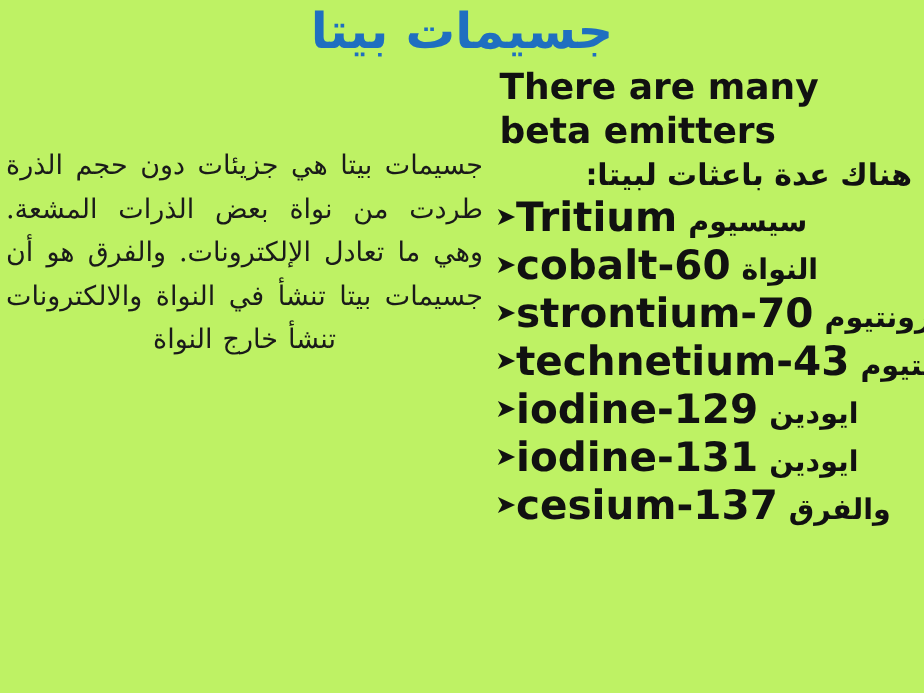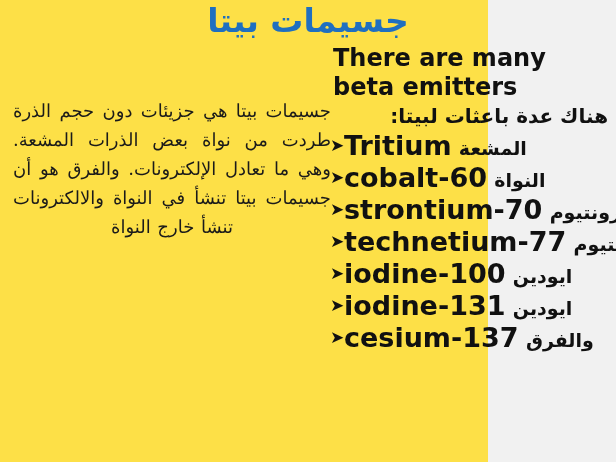--- a/index.html
+++ b/index.html
@@ -13,23 +13,23 @@
     background: #f1f1f1;
     font-family: "Liberation Sans", sans-serif;
     overflow: hidden;
     position: relative;
     -webkit-font-smoothing: antialiased;
   }
 
   #slide {
     position: absolute;
     inset: 0;
-    width: 488px;
+    width: 616px;
     height: 462px;
-    background: #fde047;
+    background: #bef264;
   }
 
   
   #slide-title {
     position: absolute;
     left: 0;
     top: 0px;
     width: 616px;
     text-align: center;
     color: #1f6fc0;
@@ -39,21 +39,21 @@
     line-height: 42px;
     direction: rtl;
     unicode-bidi: embed;
     white-space: nowrap;
     letter-spacing: 0px;
   }
 
   
   #left-column {
     position: absolute;
-    left: 13px;
+    left: 4px;
     top: 96px;
     width: 318px;
     direction: rtl;
     unicode-bidi: embed;
     text-align: justify;
     text-align-last: center;
     color: #1a1a1a;
     font-family: "DejaVu Serif", "Liberation Serif", serif;
     font-size: 18px;
     line-height: 29px;
@@ -148,24 +148,24 @@
 
   <div id="left-column">جسيمات بيتا هي جزيئات دون حجم الذرة طردت من نواة بعض الذرات المشعة. وهي ما تعادل الإلكترونات. والفرق هو أن جسيمات بيتا تنشأ في النواة والالكترونات تنشأ خارج النواة</div>
 
   <div id="right-column">
 
     <div id="right-heading">There are many beta emitters</div>
 
     <div id="right-subheading">هناك عدة باعثات لبيتا:</div>
 
     <div id="emitter-list">
-        <div class="emitter-item"><span class="bullet-arrow">➤</span><span class="emitter-latin">Tritium</span> <span class="emitter-arabic">المشعة</span></div>
+        <div class="emitter-item"><span class="bullet-arrow">➤</span><span class="emitter-latin">Tritium</span> <span class="emitter-arabic">سيسيوم</span></div>
         <div class="emitter-item"><span class="bullet-arrow">➤</span><span class="emitter-latin">cobalt-60</span> <span class="emitter-arabic">النواة</span></div>
         <div class="emitter-item"><span class="bullet-arrow">➤</span><span class="emitter-latin">strontium-70</span> <span class="emitter-arabic">سترونتيوم</span></div>
-        <div class="emitter-item"><span class="bullet-arrow">➤</span><span class="emitter-latin">technetium-77</span> <span class="emitter-arabic">تريتيوم</span></div>
-        <div class="emitter-item"><span class="bullet-arrow">➤</span><span class="emitter-latin">iodine-100</span> <span class="emitter-arabic">ايودين</span></div>
+        <div class="emitter-item"><span class="bullet-arrow">➤</span><span class="emitter-latin">technetium-43</span> <span class="emitter-arabic">تريتيوم</span></div>
+        <div class="emitter-item"><span class="bullet-arrow">➤</span><span class="emitter-latin">iodine-129</span> <span class="emitter-arabic">ايودين</span></div>
         <div class="emitter-item"><span class="bullet-arrow">➤</span><span class="emitter-latin">iodine-131</span> <span class="emitter-arabic">ايودين</span></div>
         <div class="emitter-item"><span class="bullet-arrow">➤</span><span class="emitter-latin">cesium-137</span> <span class="emitter-arabic">والفرق</span></div>
       </div>
 
   </div>
 
 </div>
 
 </body></html>

